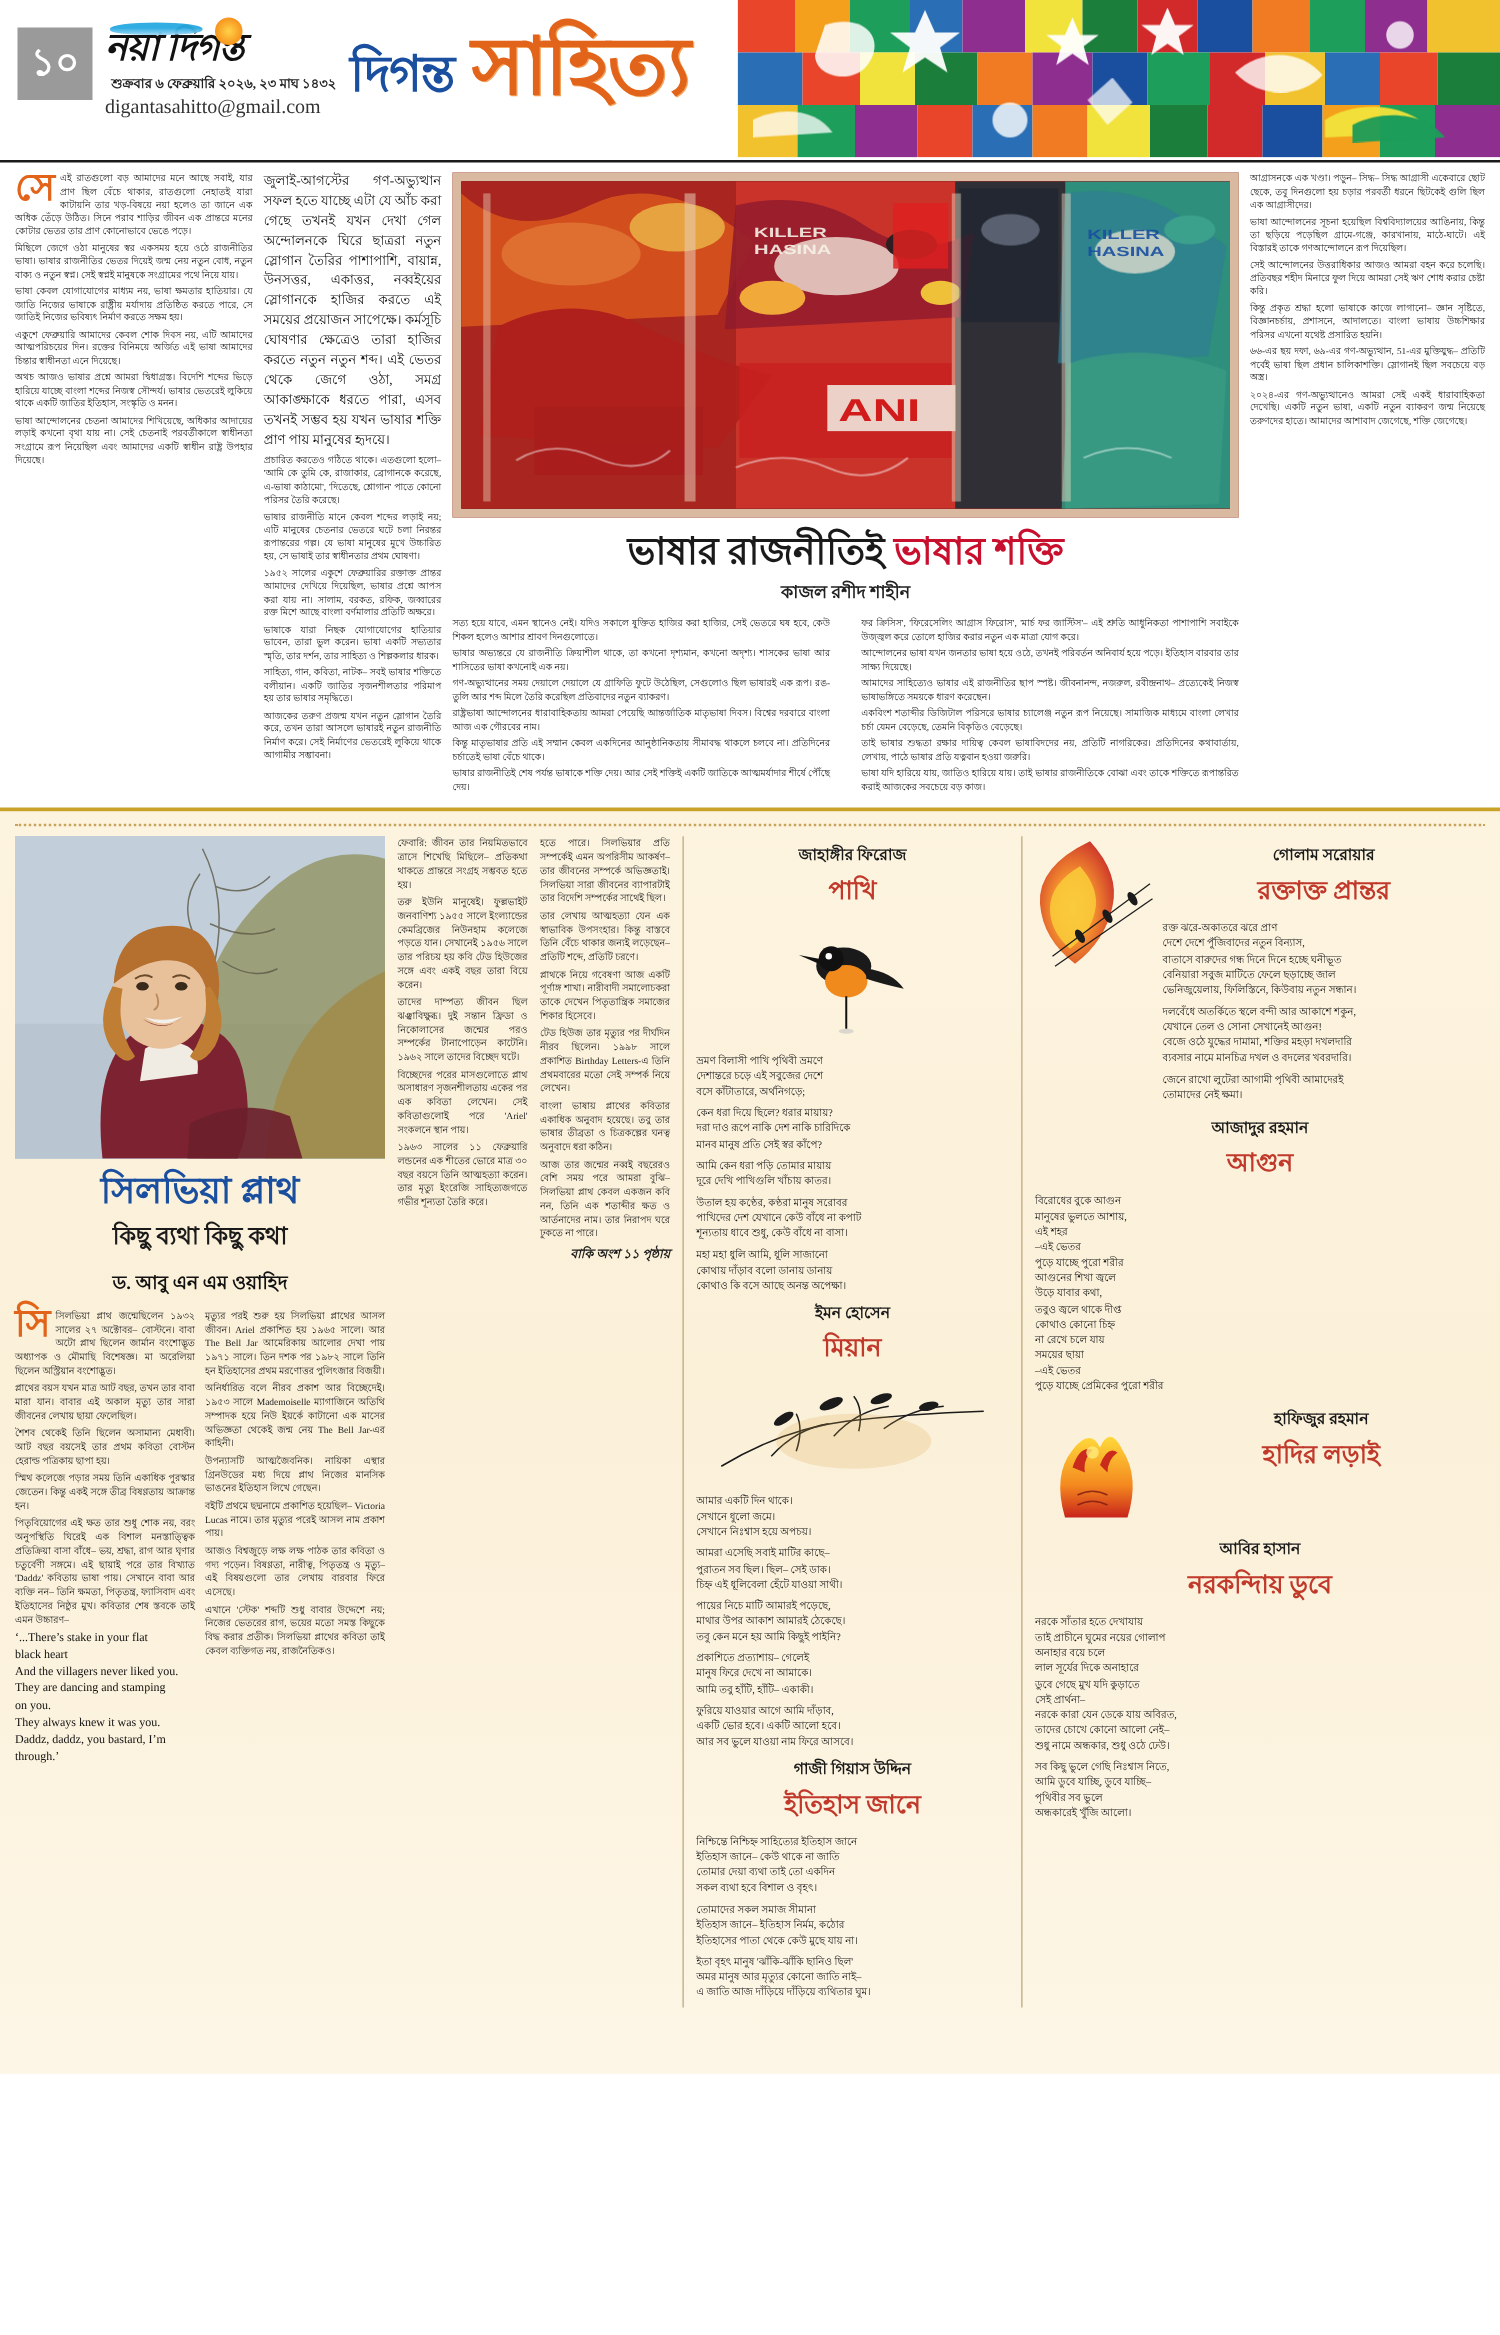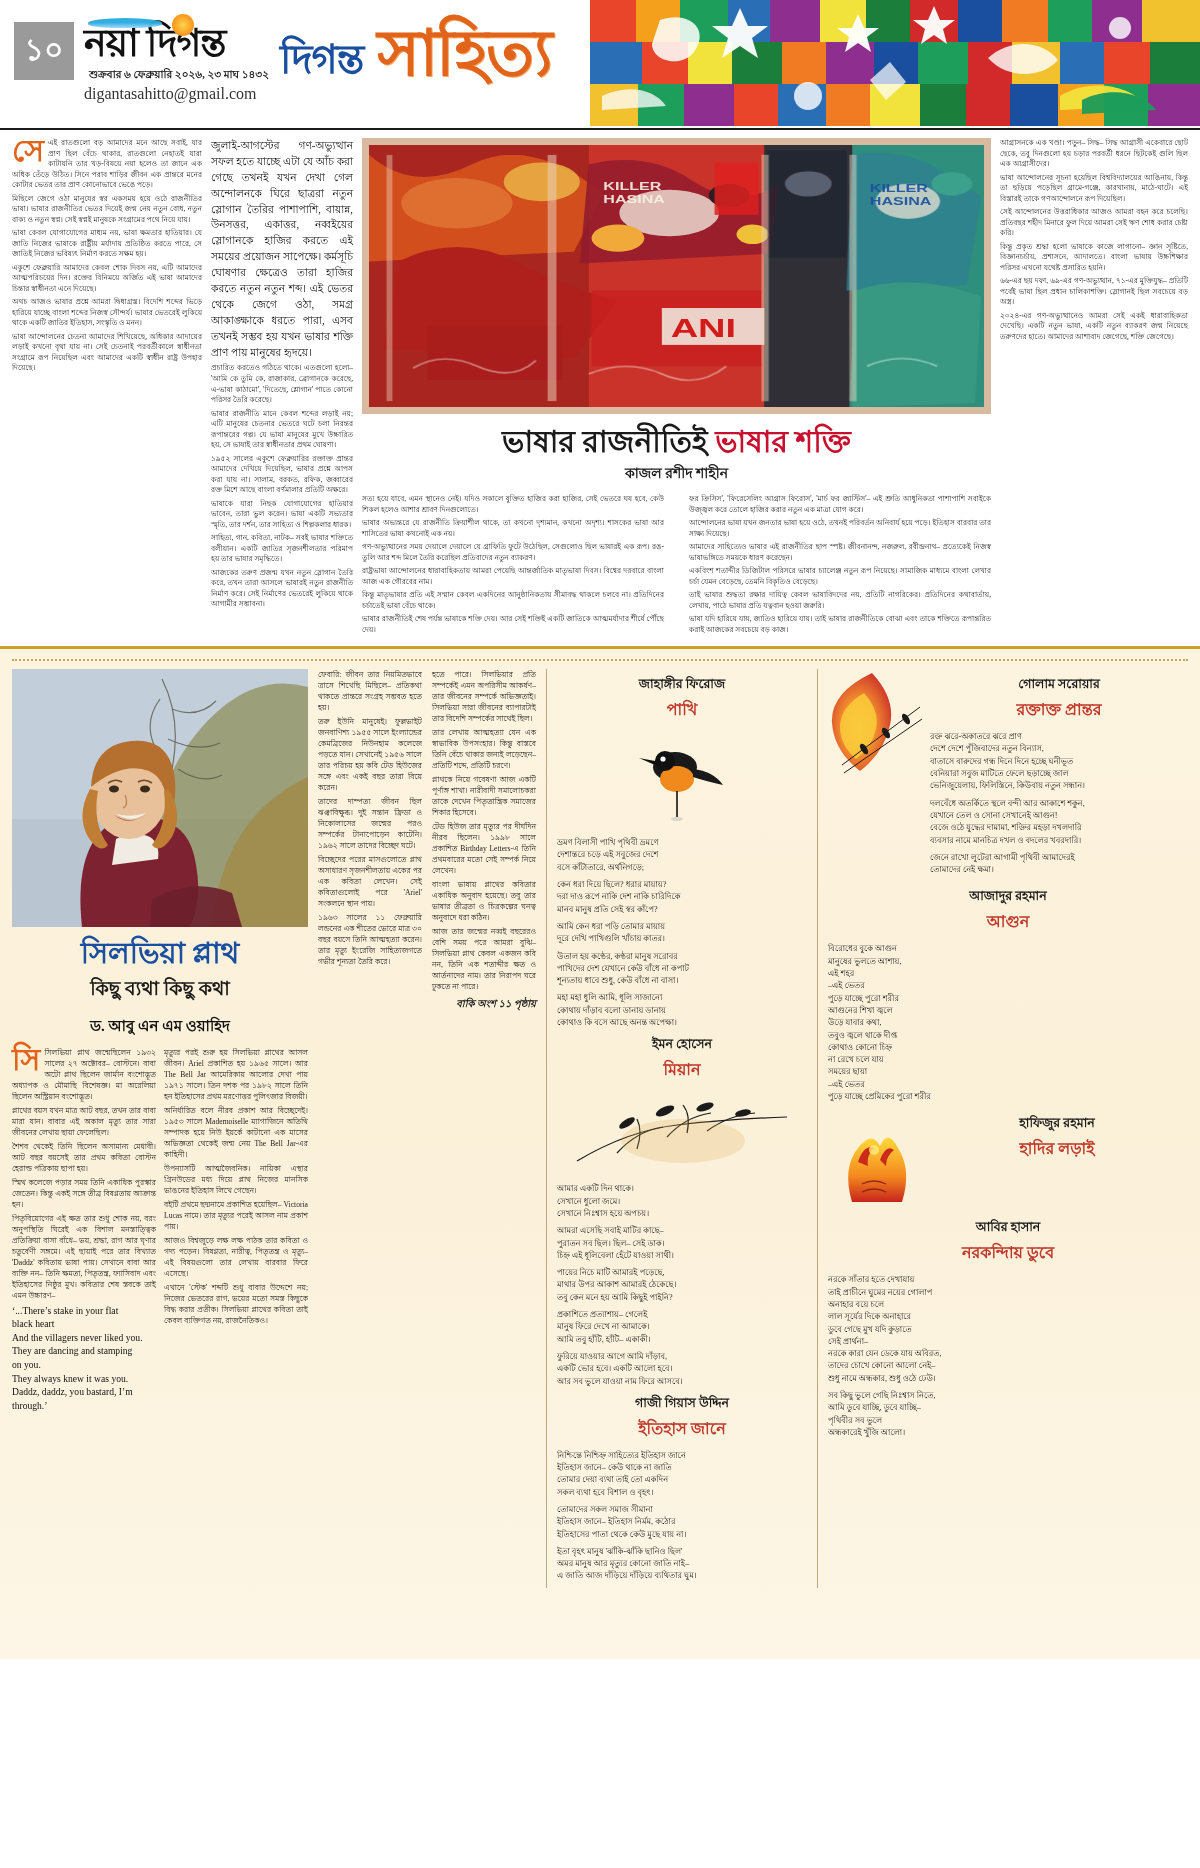--- a/index.html
+++ b/index.html
@@ -4,21 +4,21 @@
 <style>
   html,body{margin:0;padding:0;background:#fff;}
   body{width:1200px;height:1868px;font-family:"Liberation Serif",serif;color:#111;position:relative;overflow:hidden;}
   .page{width:1200px;height:1641px;position:relative;background:#fff;}
 
   
   .masthead{height:128px;position:relative;border-bottom:2px solid #1b1b1b;}
   .page-num-box{position:absolute;left:14px;top:22px;width:60px;height:58px;background:#9a9a9a;color:#fff;
     display:flex;align-items:center;justify-content:center;font-size:30px;font-weight:bold;}
   .nameplate{position:absolute;left:84px;top:24px;width:190px;}
-  .nd-logo{font-size:38px;font-weight:bold;letter-spacing:-1px;color:#111;line-height:1;position:relative;}
+  .nd-logo{font-size:30px;font-weight:bold;letter-spacing:-1px;color:#111;line-height:1;position:relative;font-style:italic;}
   .nd-sun{position:absolute;left:88px;top:-10px;width:22px;height:22px;border-radius:50%;
     background:radial-gradient(circle at 50% 50%,#ffd24a 0%,#f7941d 70%,#e8601c 100%);}
   .nd-swash{position:absolute;left:4px;top:-6px;width:74px;height:10px;
     background:linear-gradient(180deg,#27a9e1 0%,#27a9e1 45%,#9ed8f5 100%);border-radius:50% 50% 40% 40%;opacity:.95;}
   .nd-date{font-size:10.5px;margin-top:5px;color:#222;font-weight:bold;text-align:center;}
   .nd-mail{font-size:16px;margin-top:1px;color:#333;font-family:"Liberation Serif",serif;}
   .sahitya-wrap{position:absolute;left:280px;top:22px;display:flex;align-items:flex-end;gap:14px;}
   .digonto{font-size:40px;color:#1a4fa0;font-weight:bold;letter-spacing:-1px;line-height:1;padding-bottom:6px;}
   .sahitya{font-size:64px;color:#e2641b;font-weight:bold;line-height:1;letter-spacing:-2px;
      text-shadow:1px 1px 0 #f3a661;}
@@ -41,21 +41,21 @@
     border-top:3px solid #c9a227;padding:10px 12px 0 12px;min-height:1000px;}
   .dotted{border-top:2px dotted #c8a45a;margin:0 0 8px 0;}
   .lcols{display:flex;gap:10px;align-items:flex-start;}
   .lcol{font-size:7.6px;line-height:1.45;text-align:justify;color:#1b1b1b;}
   .lcol p{margin:0 0 3px 0;}
   .plath-photo{width:100%;height:258px;overflow:hidden;position:relative;background:#b7c8d6;}
   .plath-title{text-align:center;font-size:29px;color:#1a4fa0;font-weight:bold;margin:10px 0 0;line-height:1.15;}
   .plath-sub{text-align:center;font-size:19px;color:#1a1a1a;margin-top:3px;font-weight:bold;}
   .plath-author{text-align:center;font-size:15px;color:#111;margin:8px 0 8px;font-weight:bold;}
   .poem-poet{text-align:center;font-size:12.5px;color:#1a1a1a;font-weight:bold;margin:6px 0 2px;}
-  .poem-title{text-align:center;font-size:16px;color:#c0392b;font-weight:bold;margin:0 0 7px;}
+  .poem-title{text-align:center;font-size:20px;color:#c0392b;font-weight:bold;margin:0 0 7px;}
   .poem-body{font-size:8.2px;line-height:1.5;color:#1b1b1b;text-align:left;}
   .poem-body p{margin:0 0 5px 0;}
   .eng{font-family:"Liberation Serif",serif;font-size:9.6px;line-height:1.42;color:#111;}
   .eng p{margin:0;}
   .jump{text-align:right;font-style:italic;font-weight:bold;font-size:10px;margin-top:5px;}
   .vrule{border-left:1px solid #b9a87e;align-self:stretch;}
   .illus{position:relative;height:100px;margin:4px 0 6px;}
 </style>
 </head>
 <body>
@@ -237,21 +237,21 @@
             <p>ভাষা যদি হারিয়ে যায়, জাতিও হারিয়ে যায়। তাই ভাষার রাজনীতিকে বোঝা এবং তাকে শক্তিতে রূপান্তরিত করাই আজকের সবচেয়ে বড় কাজ।</p>
           </div>
         </div>
       </div>
 
       <div class="col" style="flex:0 0 188px">
         <p>আগ্রাসনকে এক খণ্ডা। পড়ুন– সিদ্ধ– সিদ্ধ আগ্রাসী একেবারে ছোট ছেকে, তবু দিনগুলো হয় চড়ার পরবর্তী ধরনে ছিটকেই গুলি ছিল এক আগ্রাসীদের।</p>
         <p>ভাষা আন্দোলনের সূচনা হয়েছিল বিশ্ববিদ্যালয়ের আঙিনায়, কিন্তু তা ছড়িয়ে পড়েছিল গ্রামে-গঞ্জে, কারখানায়, মাঠে-ঘাটে। এই বিস্তারই তাকে গণআন্দোলনে রূপ দিয়েছিল।</p>
         <p>সেই আন্দোলনের উত্তরাধিকার আজও আমরা বহন করে চলেছি। প্রতিবছর শহীদ মিনারে ফুল দিয়ে আমরা সেই ঋণ শোধ করার চেষ্টা করি।</p>
         <p>কিন্তু প্রকৃত শ্রদ্ধা হলো ভাষাকে কাজে লাগানো– জ্ঞান সৃষ্টিতে, বিজ্ঞানচর্চায়, প্রশাসনে, আদালতে। বাংলা ভাষায় উচ্চশিক্ষার পরিসর এখনো যথেষ্ট প্রসারিত হয়নি।</p>
-        <p>৬৬-এর ছয় দফা, ৬৯-এর গণ-অভ্যুত্থান, ৭১-এর মুক্তিযুদ্ধ– প্রতিটি পর্বেই ভাষা ছিল প্রধান চালিকাশক্তি। স্লোগানই ছিল সবচেয়ে বড় অস্ত্র।</p>
+        <p>৬৬-এর ছয় দফা, ৬৯-এর গণ-অভ্যুত্থান, 51-এর মুক্তিযুদ্ধ– প্রতিটি পর্বেই ভাষা ছিল প্রধান চালিকাশক্তি। স্লোগানই ছিল সবচেয়ে বড় অস্ত্র।</p>
         <p>২০২৪-এর গণ-অভ্যুত্থানেও আমরা সেই একই ধারাবাহিকতা দেখেছি। একটি নতুন ভাষা, একটি নতুন ব্যাকরণ জন্ম নিয়েছে তরুণদের হাতে। আমাদের আশাবাদ জেগেছে, শক্তি জেগেছে।</p>
       </div>
     </div>
   </div>
 
   <div class="lower">
     <div class="dotted"></div>
 
     <div class="lcols">
 

